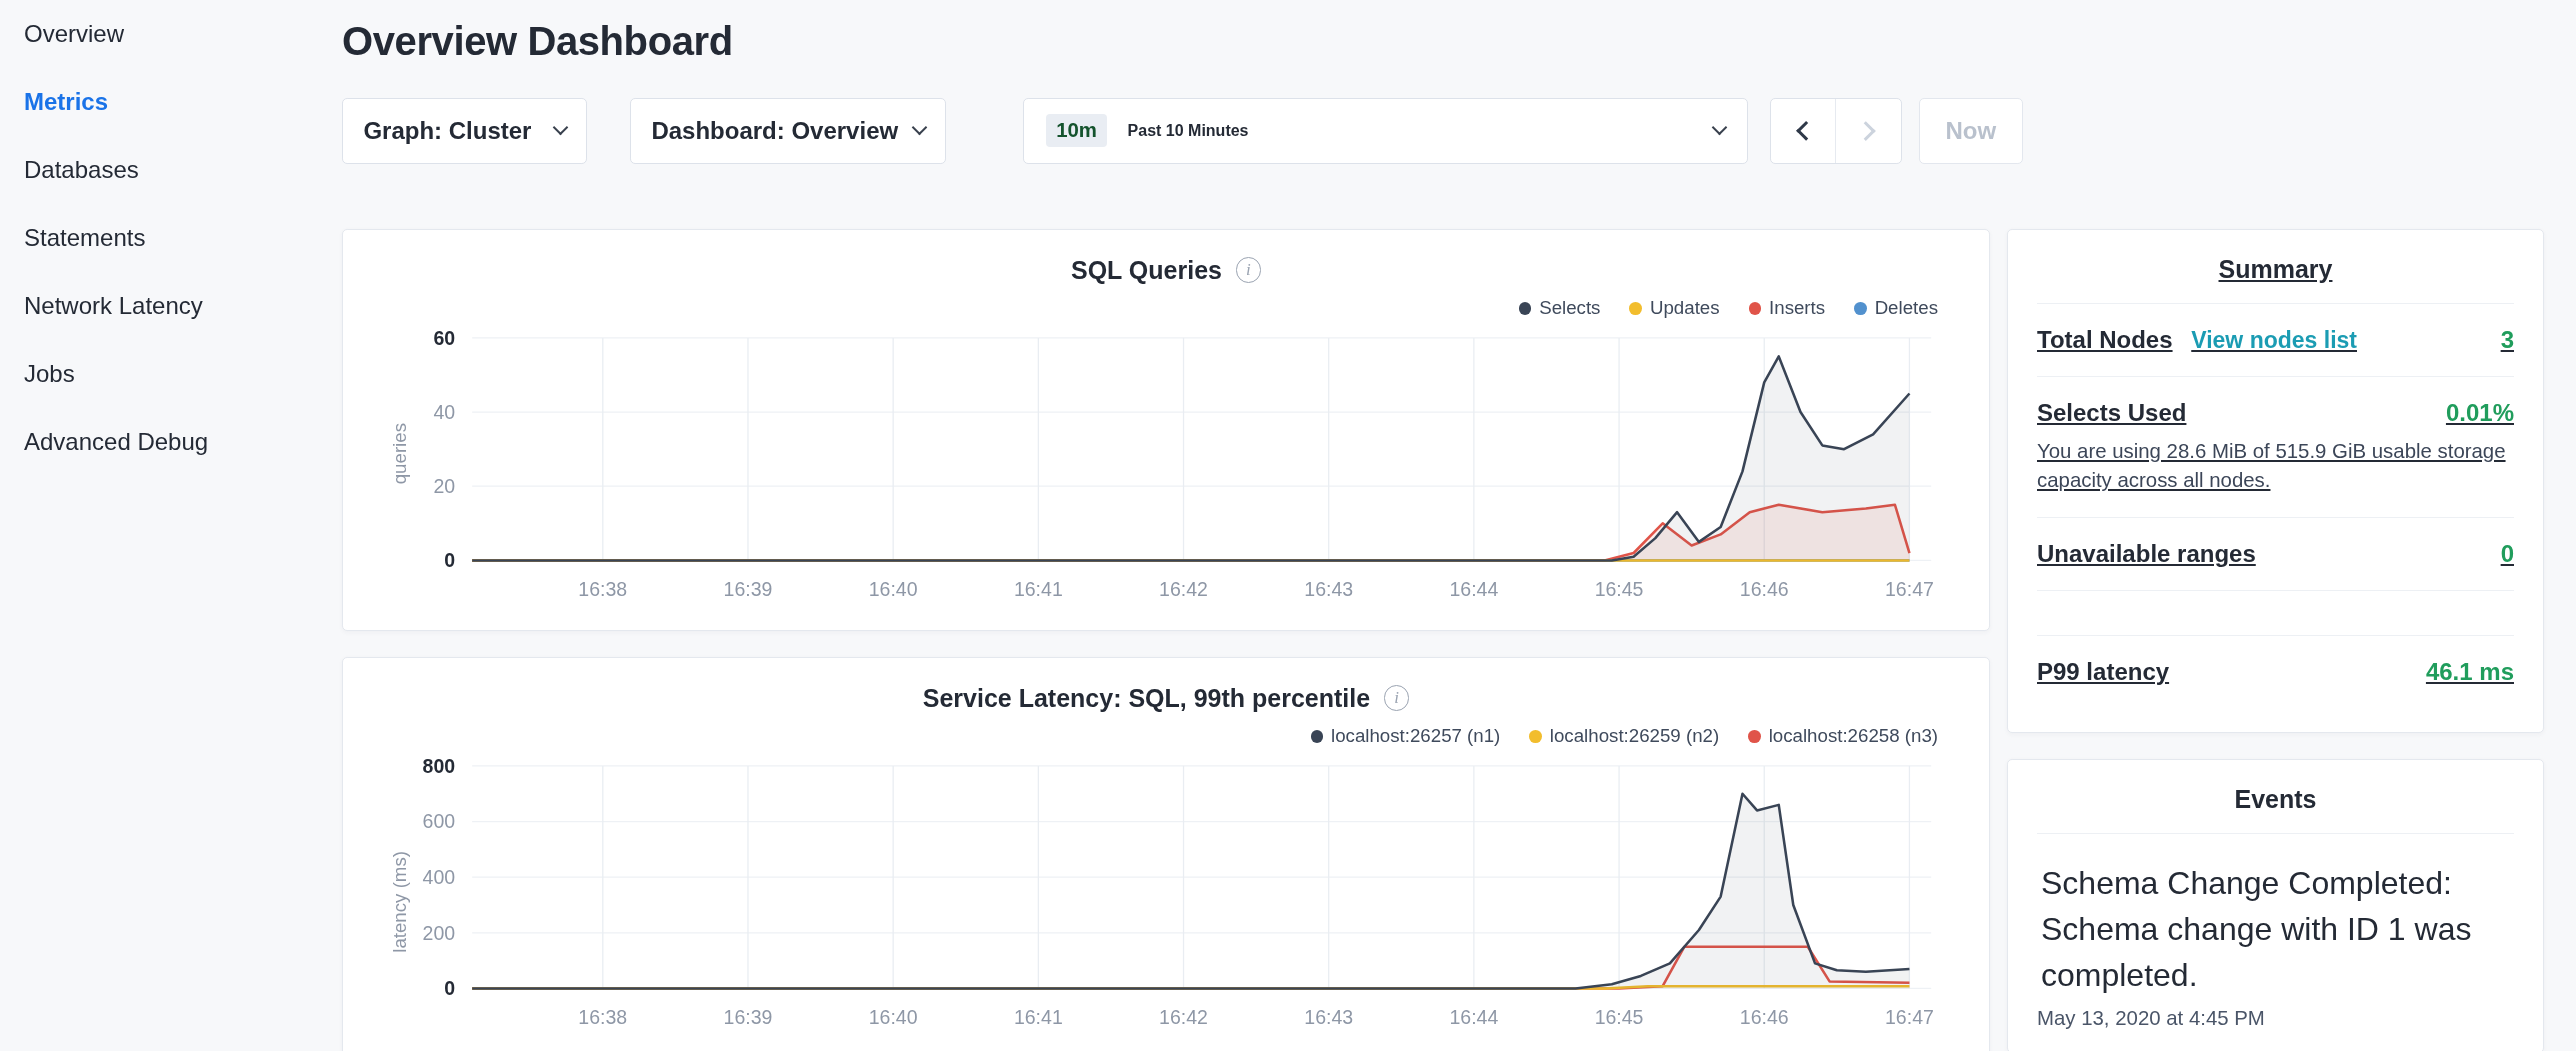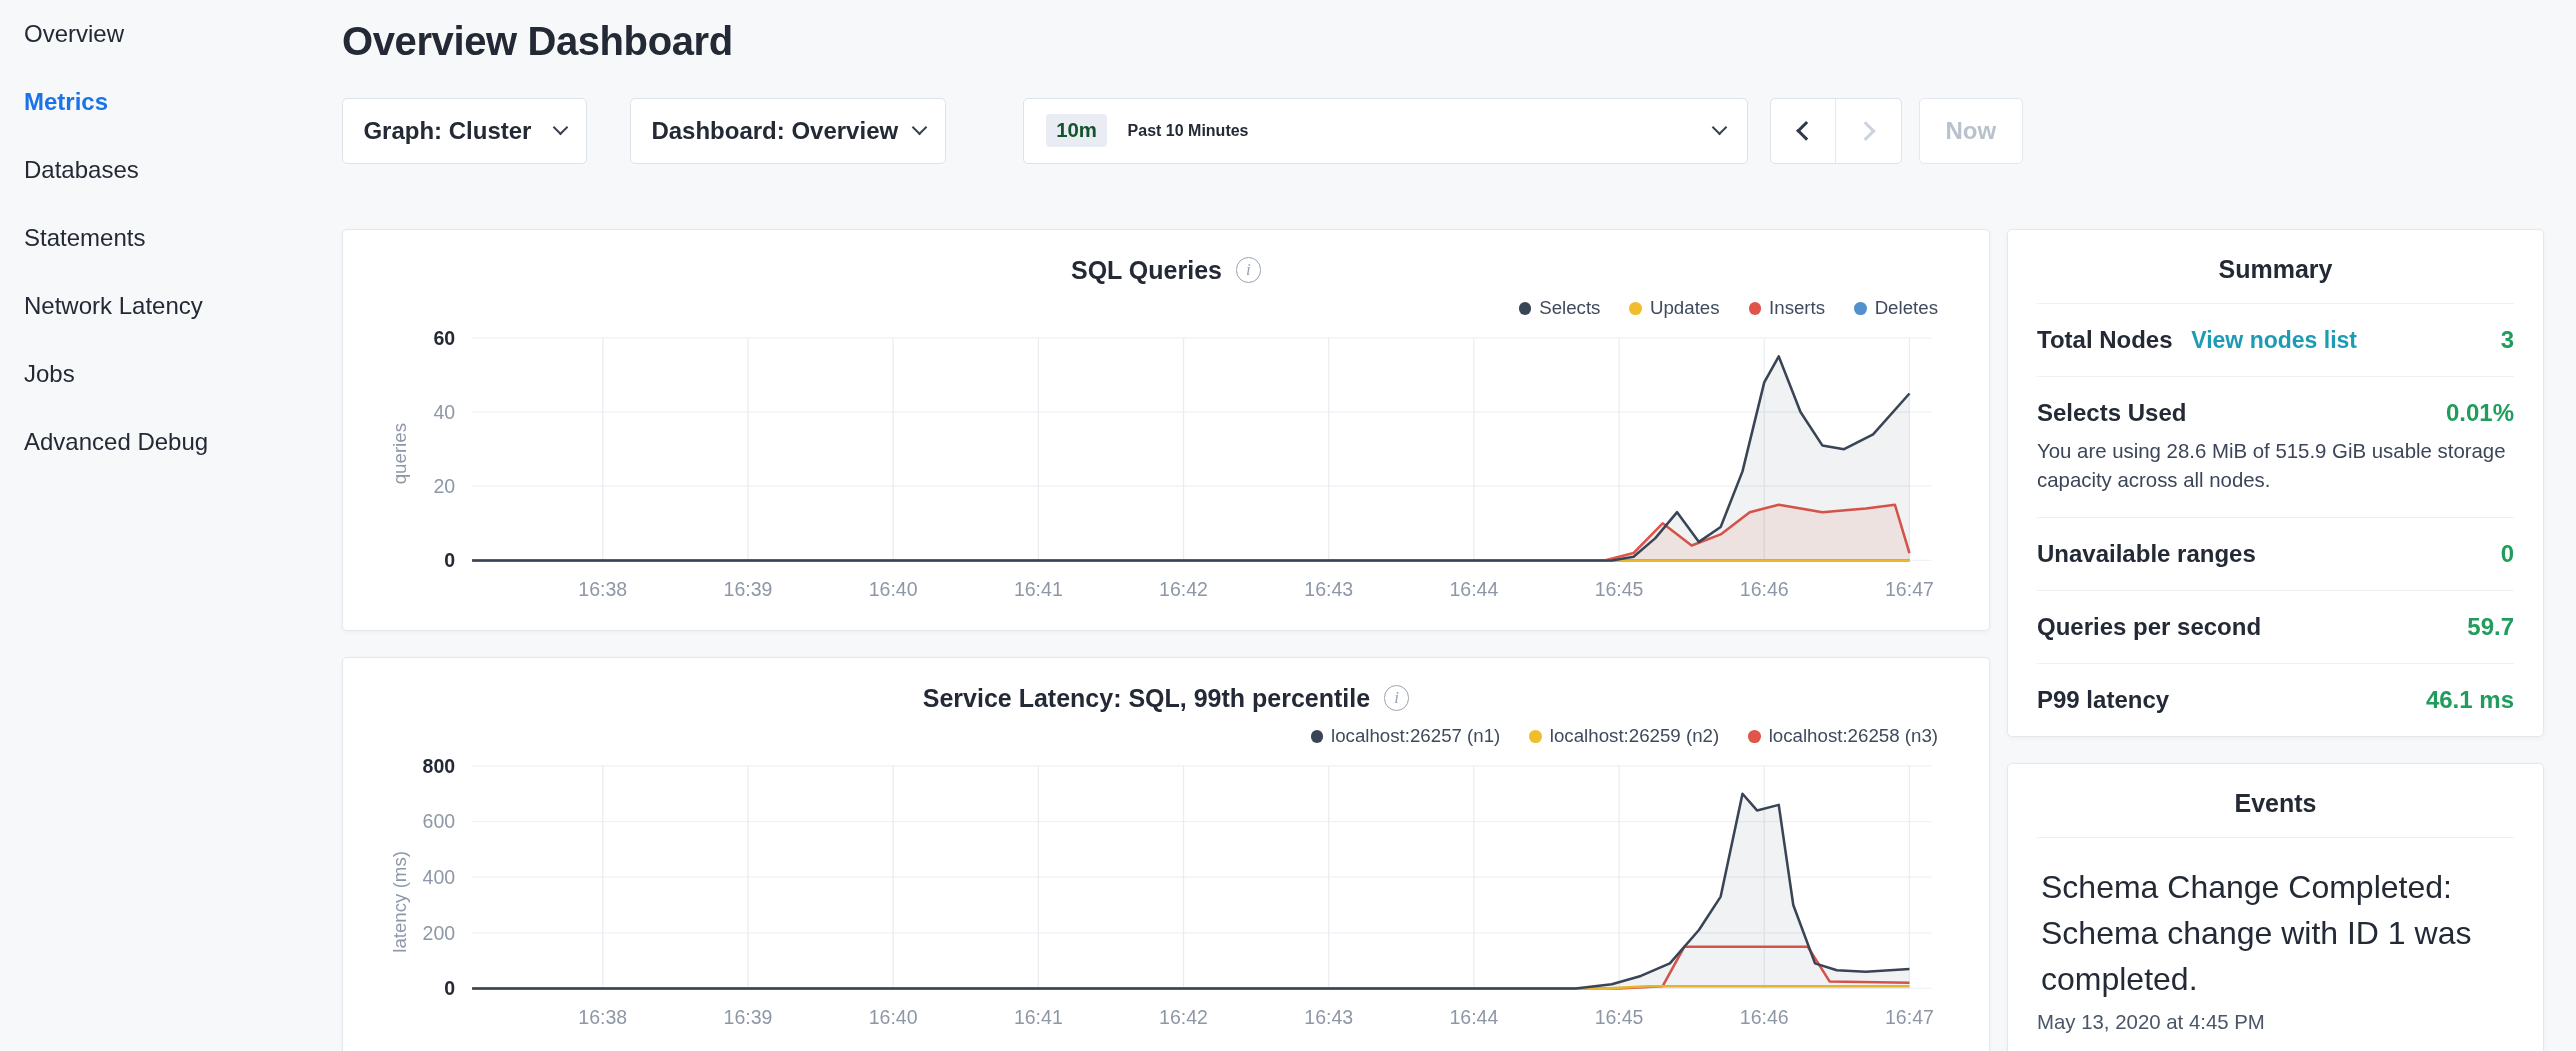--- a/index.html
+++ b/index.html
@@ -99,21 +99,21 @@
     position: absolute; left: 12px; top: 34%;
     writing-mode: vertical-rl; transform: rotate(180deg);
     font-size: 18.7px; color: #8e97a6; white-space: nowrap;
   }
 
   
   .panel-title {
     margin: 0; padding: 25.5px 0 18.7px; text-align: center;
     font-size: 25px; font-weight: 700; border-bottom: 1.7px solid #edf0f4;
   }
-  .summary-card { padding: 0 29px 0; }
+  .summary-card { padding: 0 29px 24px; text-decoration: underline; }
   .sum-row { padding: 22px 0; border-bottom: 1.7px solid #edf0f4; }
   .sum-row:last-child { border-bottom: none; }
   .sum-line { display: flex; align-items: baseline; }
   .sum-label { font-size: 24px; font-weight: 700; }
   .sum-link { margin-left: 18.7px; font-size: 23px; font-weight: 600; color: #1b9cb3; text-decoration: none; cursor: pointer; }
   .sum-value { margin-left: auto; font-size: 24px; font-weight: 700; color: #209d5c; }
   .sum-desc { margin: 10.2px 0 0; font-size: 20.4px; line-height: 1.42; color: #3c4658; }
   .events-card { margin-top: 25.5px; padding: 0 29px 22px; min-height: 255px; }
   .event-item { padding-top: 22px; }
   .event-text { margin: 4px; font-size: 32px; line-height: 1.45; color: #242a35; }
@@ -293,24 +293,20 @@
           </div>
 
           <div class="sum-row">
             <div class="sum-line">
               <span class="sum-label">Unavailable ranges</span>
               <span class="sum-value">0</span>
             </div>
           </div>
 
           <div class="sum-row">
-            <div class="sum-line">
-              <span class="sum-label">Queries per second</span>
-              <span class="sum-value">59.7</span>
-            </div>
           </div>
 
           <div class="sum-row">
             <div class="sum-line">
               <span class="sum-label">P99 latency</span>
               <span class="sum-value">46.1 ms</span>
             </div>
           </div>
         </section>
 

